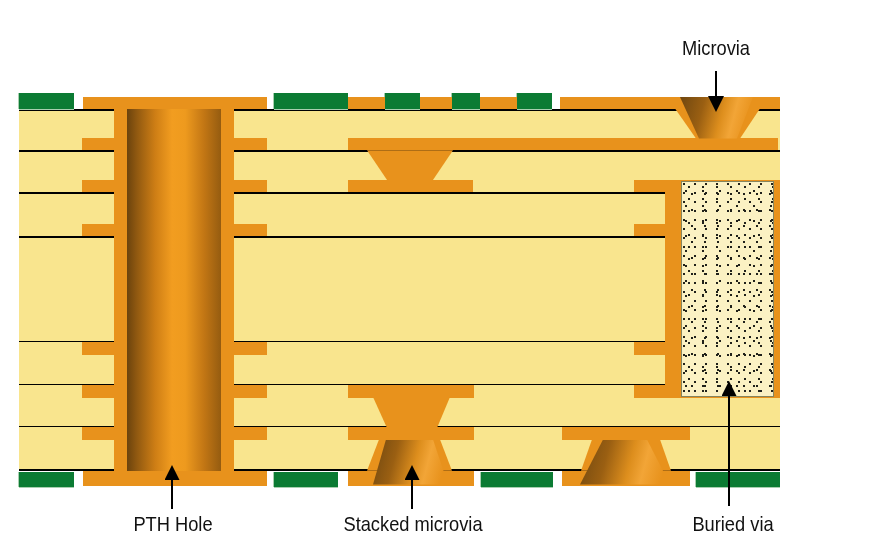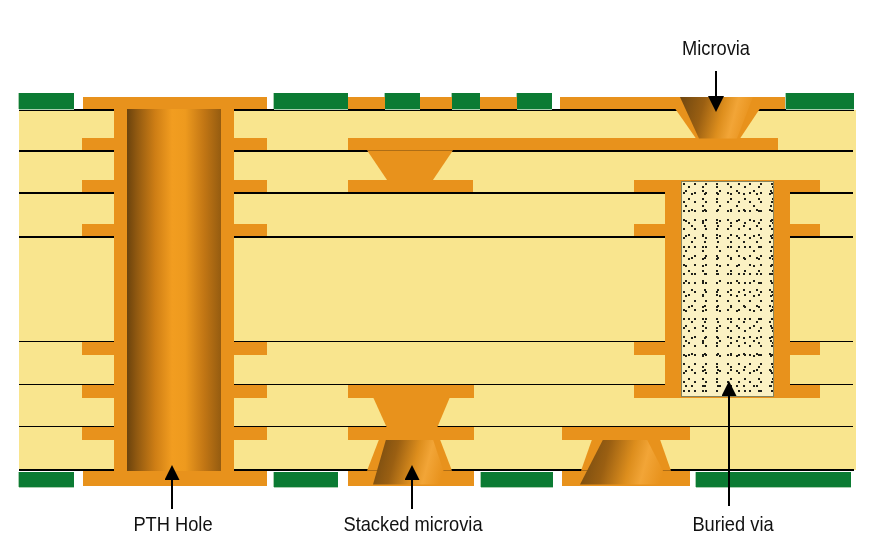--- a/index.html
+++ b/index.html
@@ -1,16 +1,16 @@
 <!DOCTYPE html>
 <html><head>
 <meta charset="utf-8">
 <style>
   html,body{margin:0;padding:0;background:#fff;}
-  .canvas{position:relative;width:877px;height:558px;background:#fff;overflow:hidden;
+  .canvas{position:relative;width:780px;height:558px;background:#fff;overflow:hidden;
           font-family:"Liberation Sans",sans-serif;}
   .cu{position:absolute;background:#E8921C;}
   .ln{position:absolute;background:#000;height:1.6px;}
   .grn{position:absolute;background:#0B7B33;box-shadow:0 1px 0 #a8cfaf,-1px 0 0 #a8cfaf;}
   .board{position:absolute;background:#F9E58E;}
   .barrel{position:absolute;background:linear-gradient(90deg,#6B430D 0%,#8F5810 10%,#CE7E15 30%,#F29D20 48%,#EE9A1E 62%,#C27614 82%,#955C10 100%);}
   .cone{position:absolute;background:linear-gradient(105deg,#6F4710 0%,#9A5F12 30%,#DD8E1D 55%,#F2A537 70%,#E8921C 90%);}
   .viafill{position:absolute;background-color:#FBF1C3;border:1px solid #85855F;box-sizing:border-box;
     background-image:
       radial-gradient(circle at 2px 2px,#20201A 0.8px,transparent 1.3px),

